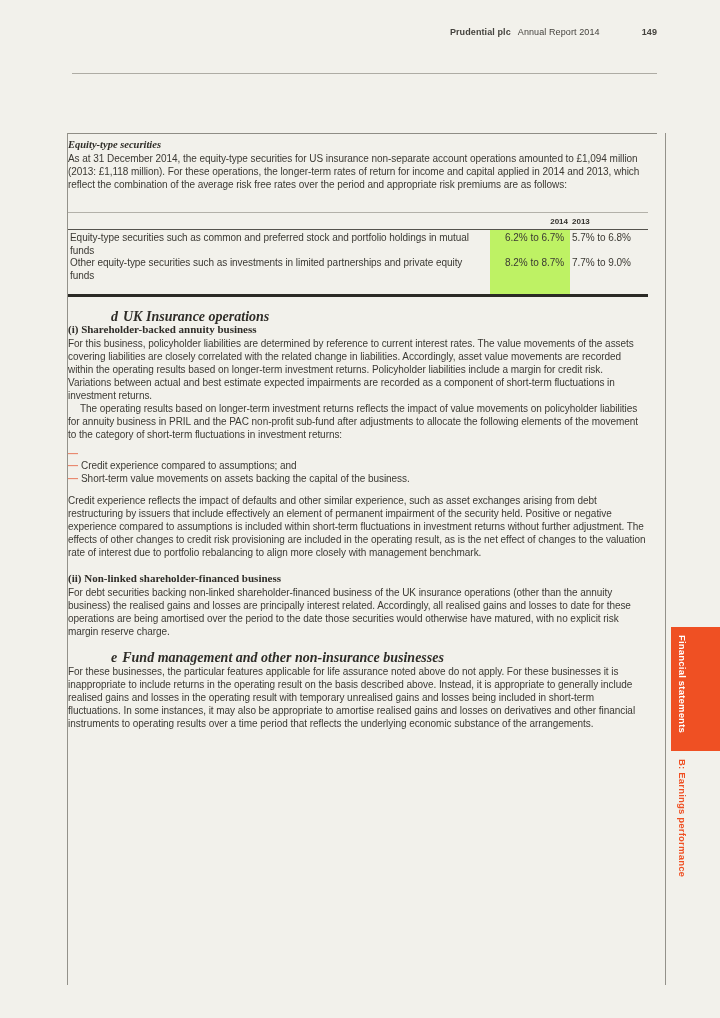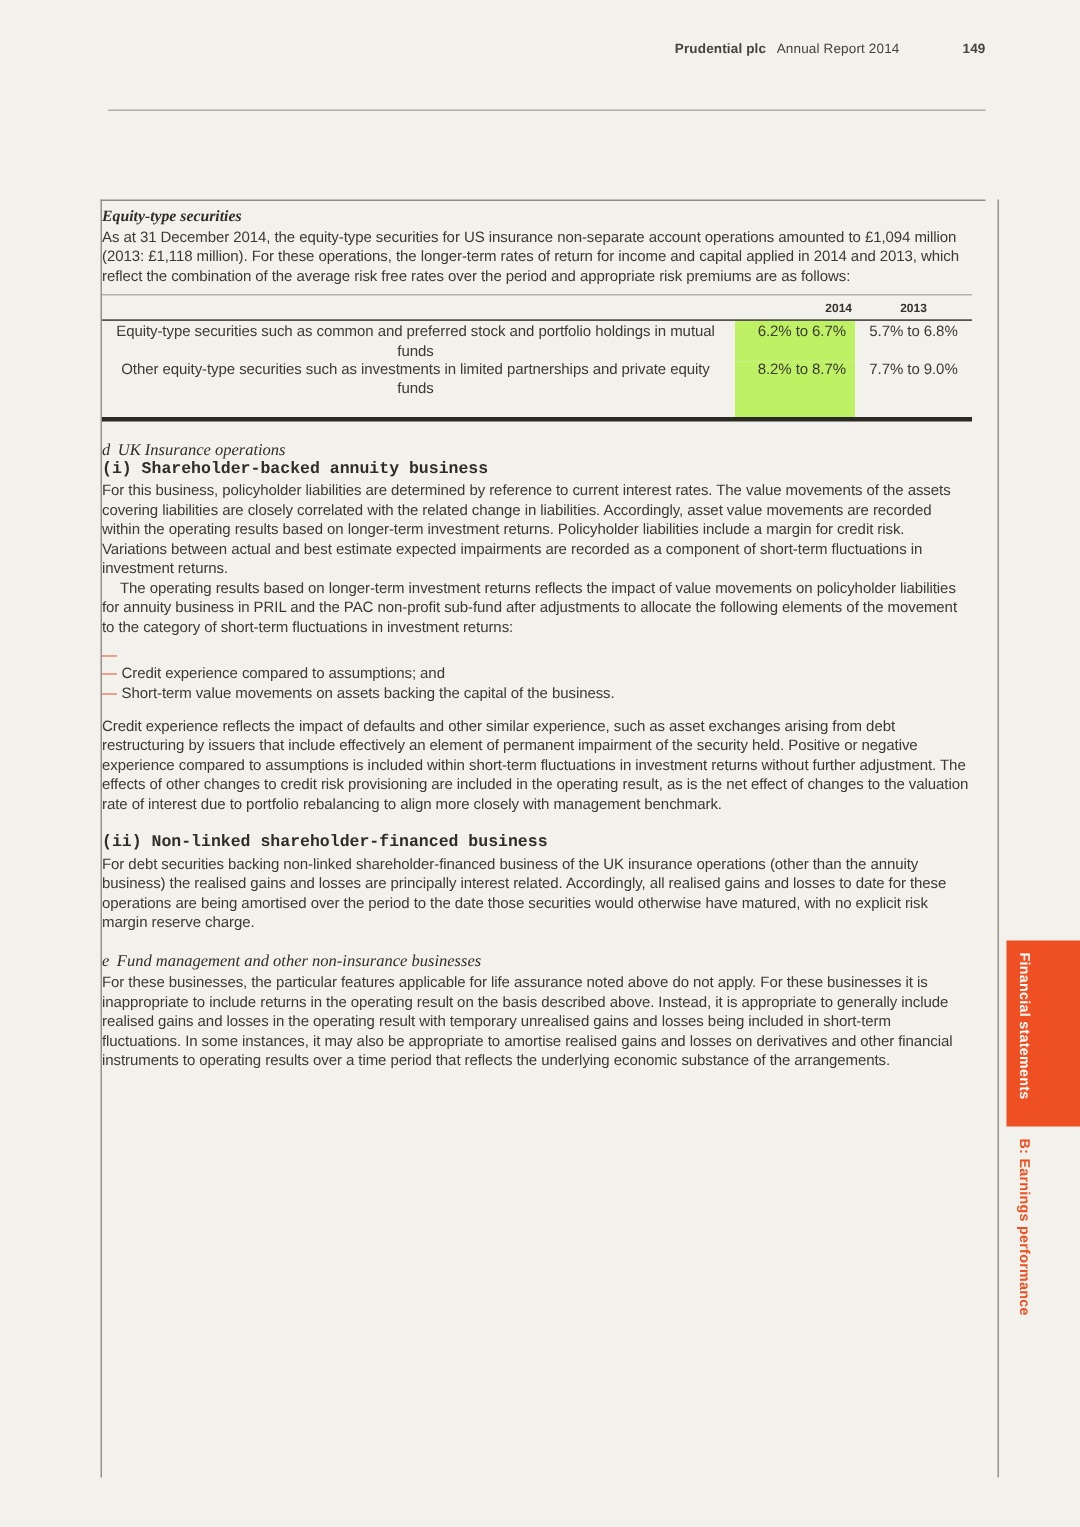--- a/index.html
+++ b/index.html
@@ -25,47 +25,47 @@
   .vline.right { left:665px; }
 
   
   .content { position:absolute; left:68px; top:134px; width:580px; }
 
   .h-italic {
     font-family:"Liberation Serif", serif; font-style:italic; font-weight:bold;
     font-size:10.5px; line-height:12px; color:#2f2d28; padding-top:5px;
   }
   .h-sub {
-    font-family:Liberation Mono, monospace; font-weight:bold;
+    font-family:Liberation Serif, serif; font-weight:bold;
     font-size:11px; line-height:13px; color:#2f2d28;
   }
   .h-section {
-    font-family:"Liberation Serif", serif; font-style:italic; font-weight:normal;
-    font-size:11px; line-height:13px; color:#2f2d28;
+    font-family:"Liberation Serif", serif; font-style:italic; font-weight:bold;
+    font-size:14px; line-height:13px; color:#2f2d28;margin-left:43px;
   }
   .h-section .ltr { margin-right:5px; }
   p.body { font-size:10px; line-height:13px; letter-spacing:-0.05px; margin-top:1px; }
   p.body.indent { text-indent:12px; margin-top:0; }
   .mt-sec { margin-top:13px; }
 
   
-  table.rates { width:100%; border-collapse:collapse; margin-top:5px; }
+  table.rates { width:100%; border-collapse:collapse; margin-top:21px; }
   table.rates thead th {
     font-size:8px; font-weight:bold; color:#33312c; text-align:right;
     padding:4px 2px 3px 2px;
     border-top:1px solid #b3b1a9; border-bottom:1px solid #55534d;
   }
   table.rates td {
     font-size:10px; line-height:12.5px; vertical-align:top;
-    padding:0 2px; letter-spacing:-0.05px;text-align:center;
+    padding:0 2px; letter-spacing:-0.05px;
   }
   table.rates tbody tr:first-child td { padding-top:2px; }
   table.rates tbody tr:last-child td { padding-bottom:12px; }
   table.rates .c14 { width:80px; text-align:right; }
-  table.rates .c13 { width:78px; text-align:center; }
+  table.rates .c13 { width:78px; text-align:left; }
   table.rates tbody .c14 { background:#bef264; font-weight:normal; padding-right:6px; }
   table.rates tbody td.lbl { padding-right:6px; }
   .rates-bottom { height:2.5px; background:#2b2a25; }
 
   
   ul.dashes { list-style:none; margin:7px 0 8px 0; }
   ul.dashes li { display:flex; font-size:10px; line-height:12.8px; letter-spacing:-0.05px; }
   ul.dashes .dash { color:#e9876c; width:13px; flex:0 0 13px; font-weight:bold; }
 
   

